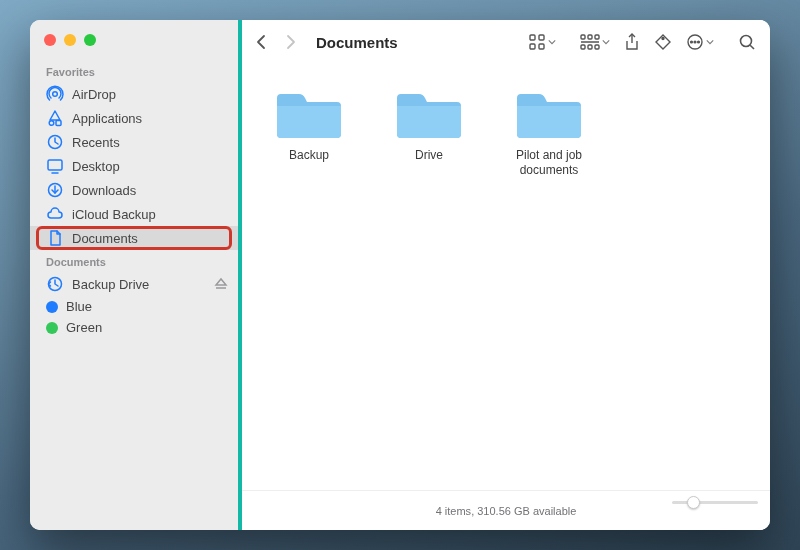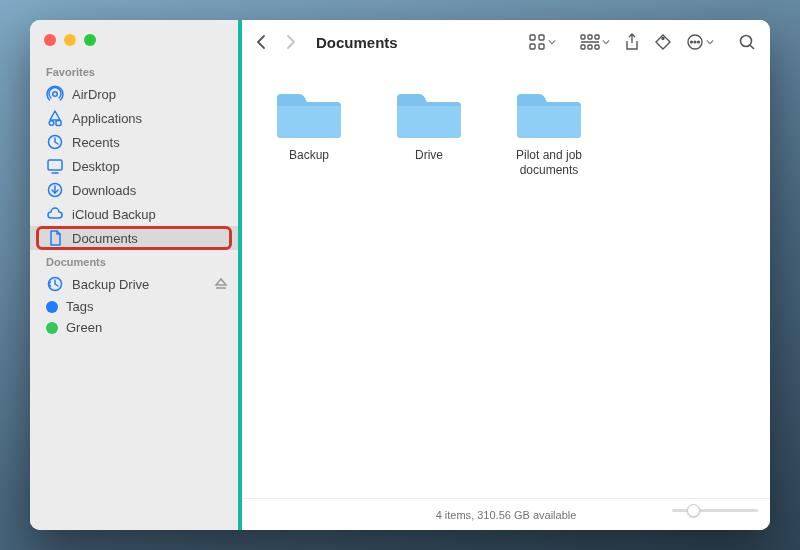--- a/index.html
+++ b/index.html
@@ -146,21 +146,21 @@
   .folder-name {
     font-size: 12px;
     color: #3b3b3b;
     margin-top: 6px;
     line-height: 1.25;
     max-width: 100px;
   }
 
   
   .footer {
-    height: 32px;
+    height: 40px;
     display:flex;
     align-items:center;
     justify-content:center;
     font-size: 11px;
     color: #727277;
     border-top: 1px solid #eee;
     padding: 0 10px;
     position:relative;
   }
   .zoom {
@@ -269,21 +269,21 @@
             </svg>
           </span>
           <span class="lbl">Backup Drive</span>
           <span class="eject"><svg viewBox="0 0 14 14" stroke="#9a9a9e" fill="none" stroke-width="1.5">
               <path d="M2 8 L7 2 L12 8 Z"></path>
               <line x1="2" y1="11" x2="12" y2="11"></line>
             </svg></span>
         </div>
         <div class="side-item">
           <span class="tag-dot" style="background:#1f7cff"></span>
-          <span class="lbl">Tags</span>
+          <span class="lbl">Blue</span>
         </div>
         <div class="side-item">
           <span class="tag-dot" style="background:#34c759"></span>
           <span class="lbl">Green</span>
         </div>
       </div>
   </div>
 
   <div class="main">
     <div class="toolbar">

